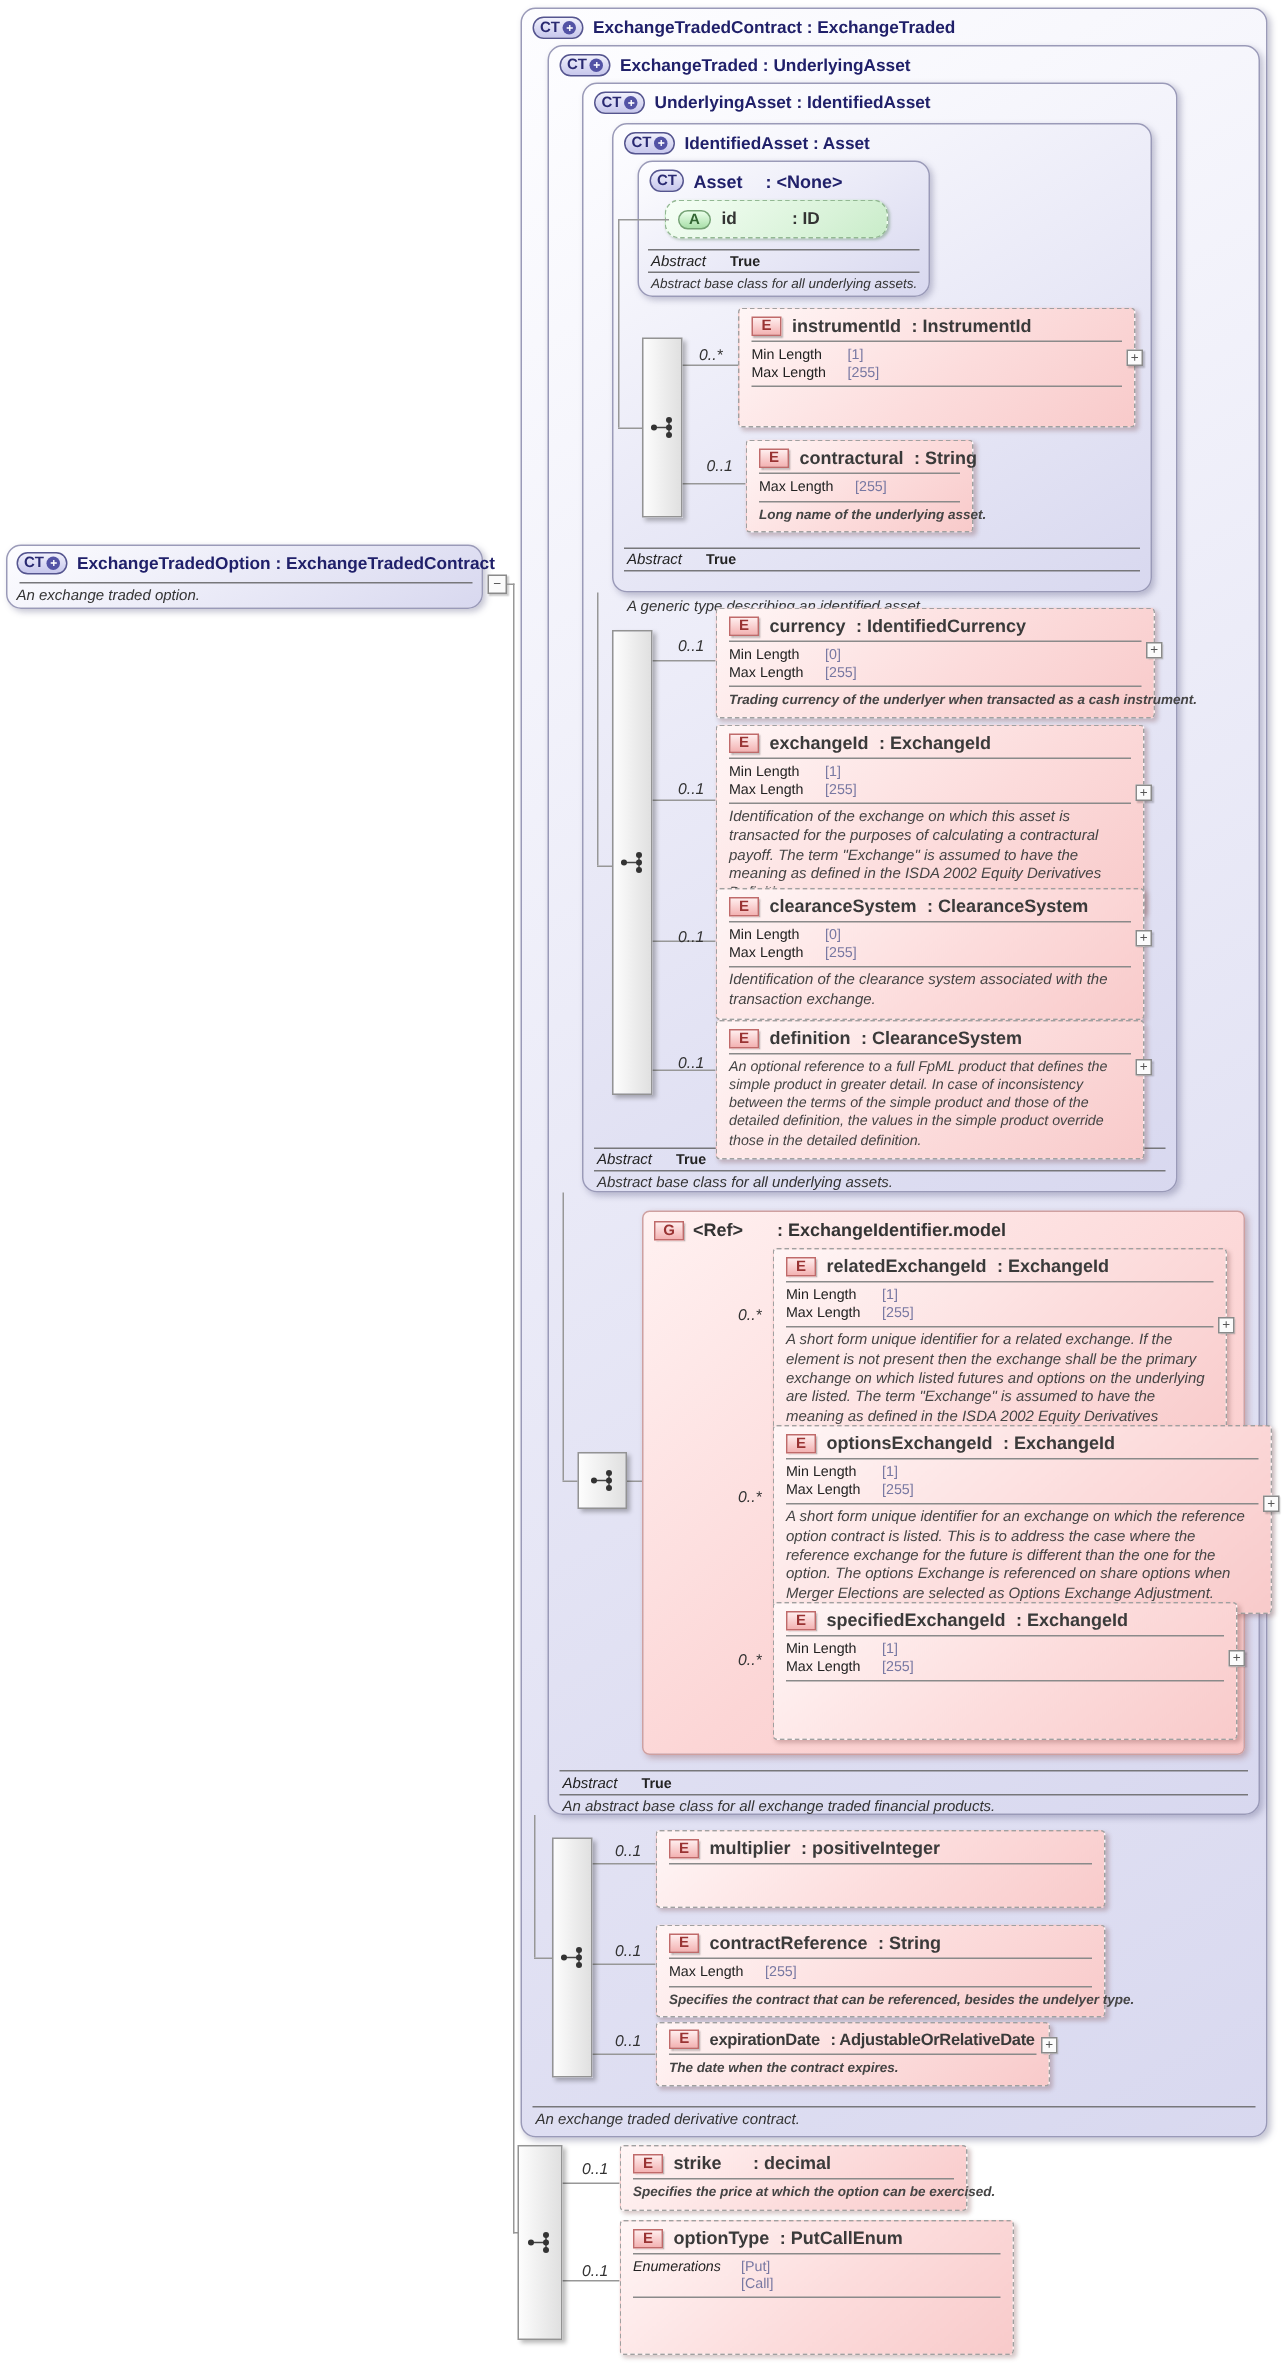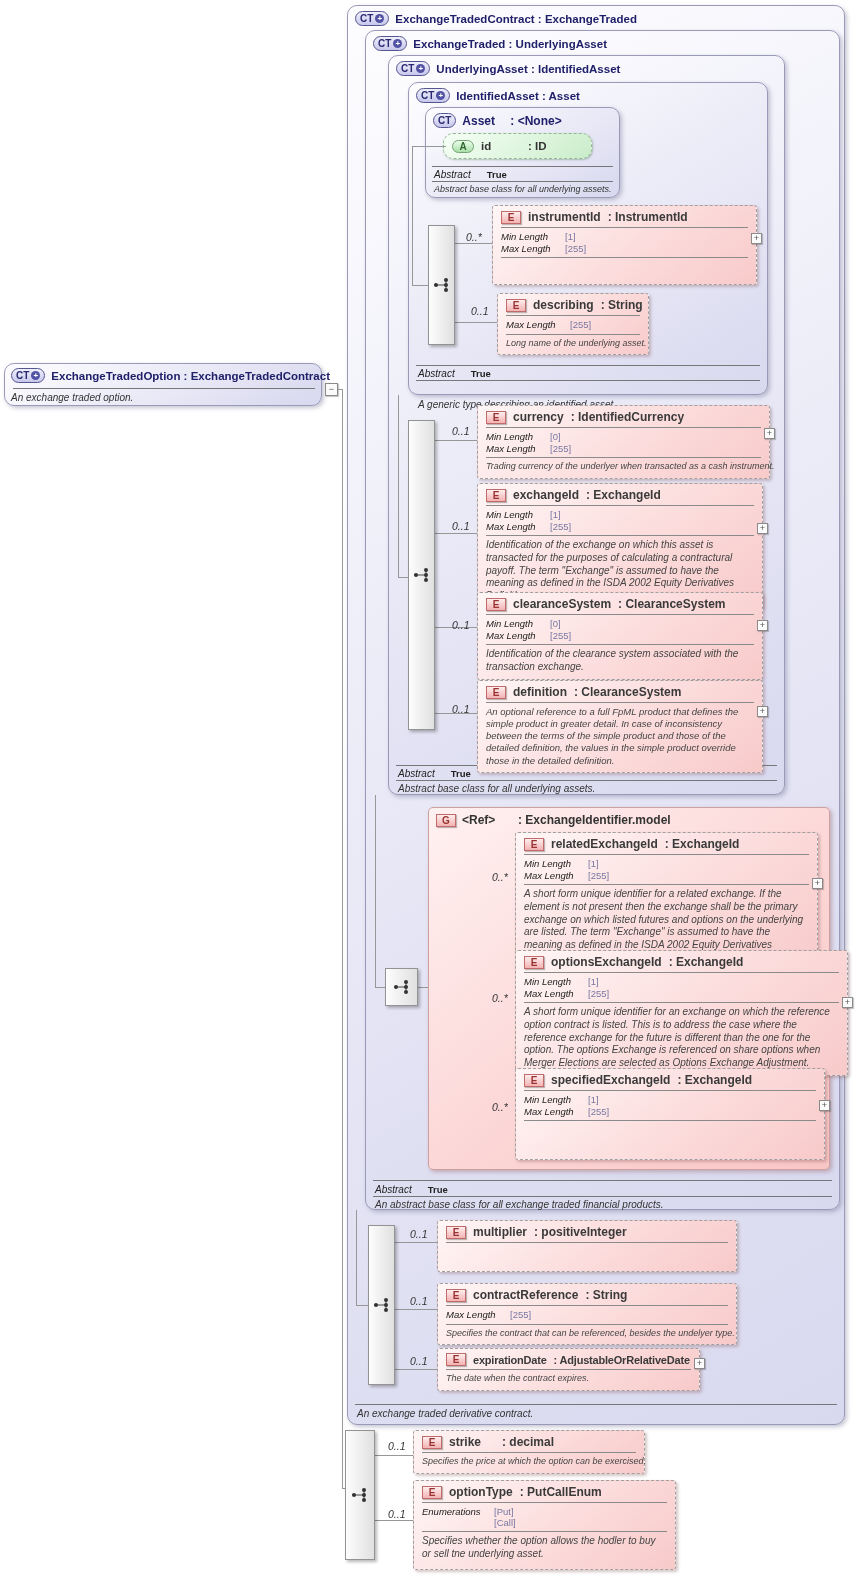--- a/index.html
+++ b/index.html
@@ -59,24 +59,24 @@
     flex: 0 0 auto;
     width: 20px; height: 13px;
     border: 1px solid #c06a6a;
     background: linear-gradient(#ffeeee, #f3b2b2);
     color: #993333; font-size: 10px; font-weight: bold;
     text-align: center; line-height: 12px;
     box-shadow: 1px 1px 1px rgba(0,0,0,.25);
   }
   .sep { border: 0; border-top: 1px solid #8a8a8a; margin: 3px 0; }
   .facet { display: flex; font-size: 9.5px; line-height: 11.5px; color: #222; }
-  .facet .flabel { font-style: italic; width: 64px; flex: 0 0 auto; }
+  .facet .flabel { width: 64px; flex: 0 0 auto; }
   .facet .fvalue { color: #7878a2; }
   .anno { font-style: italic; font-size: 10px; color: #444; line-height: 1.28; margin-top: 2px; }
-  .anno-1 { white-space: nowrap; font-size: 9px; }
+  .anno-1 { white-space: nowrap; font-size: 9px; font-weight: bold; }
   
   .attrbox {
     position: absolute;
     border: 1px dashed #93b893; border-radius: 10px;
     background: linear-gradient(140deg, #f6fff6 0%, #d8f2d8 70%, #c9ecc9 100%);
     box-shadow: 1px 1px 2px rgba(30,90,30,.3);
     display: flex; align-items: center; gap: 7px;
     padding: 0 8px; font-size: 11.5px; font-weight: bold; color: #333;
   }
   .badge-a {
@@ -345,21 +345,21 @@
         <span class="fvalue">[255]</span>
       </div>
     <div class="sep"></div>
   </div>
   <div class="plusbtn" style="left:751px;top:233px">+</div>
 
   <div class="card" style="left:471px;top:305px">0..1</div>
   <div class="el" style="left:497px;top:293px;width:152px;min-height:59px">
     <div class="etitle">
         <span class="badge-e">E</span>
-        <span>describing</span>
+        <span>contractural</span>
         <span>: String</span>
       </div>
     <div class="sep"></div>
     <div class="facet">
         <span class="flabel">Max Length</span>
         <span class="fvalue">[255]</span>
       </div>
     <div class="sep"></div>
     <div class="anno anno-1">Long name of the underlying asset.</div>
   </div>
@@ -559,16 +559,15 @@
       </div>
     <div class="sep"></div>
     <div class="enumrow">
       <span class="flabel">Enumerations</span>
       <span class="evals">
           <span>[Put]</span>
           <span>[Call]</span>
         </span>
     </div>
     <div class="sep"></div>
-    <div class="anno">Specifies whether the option allows the hodler to buy or sell tne underlying asset.</div>
   </div>
 
 </div>
 
 </body></html>

